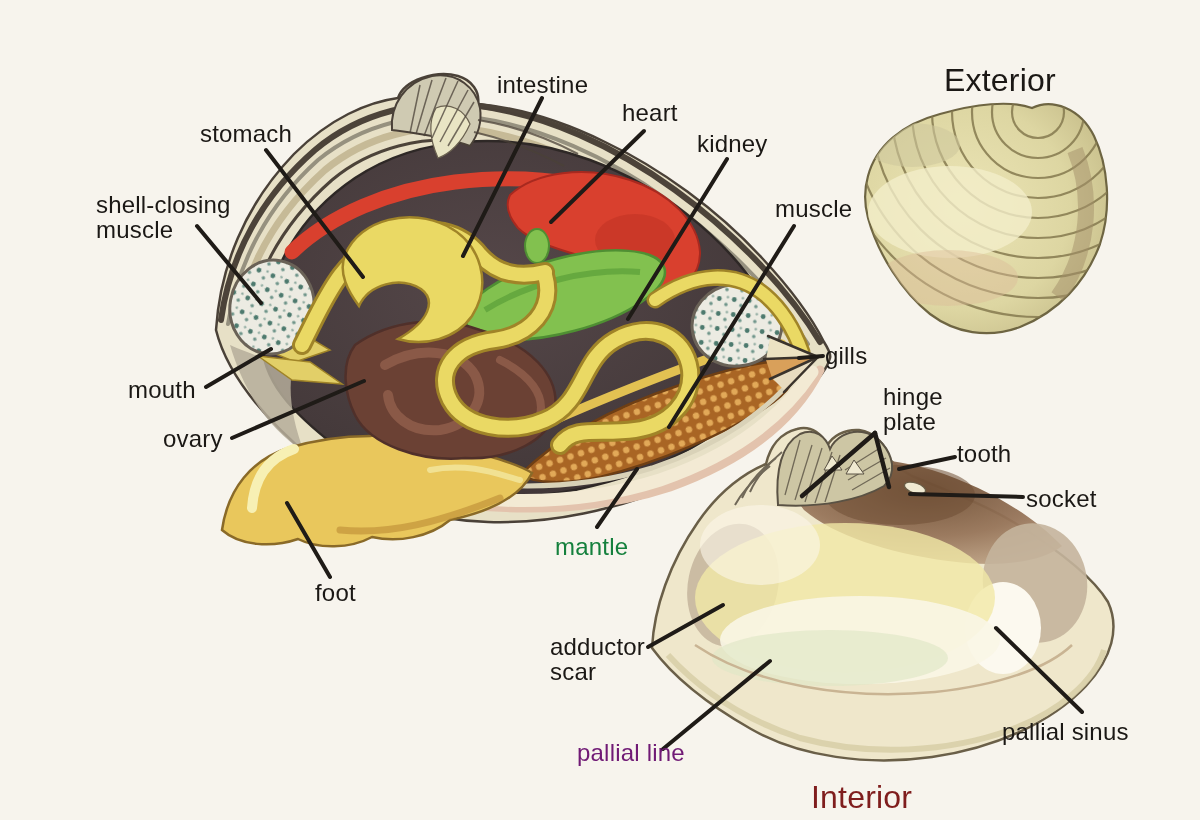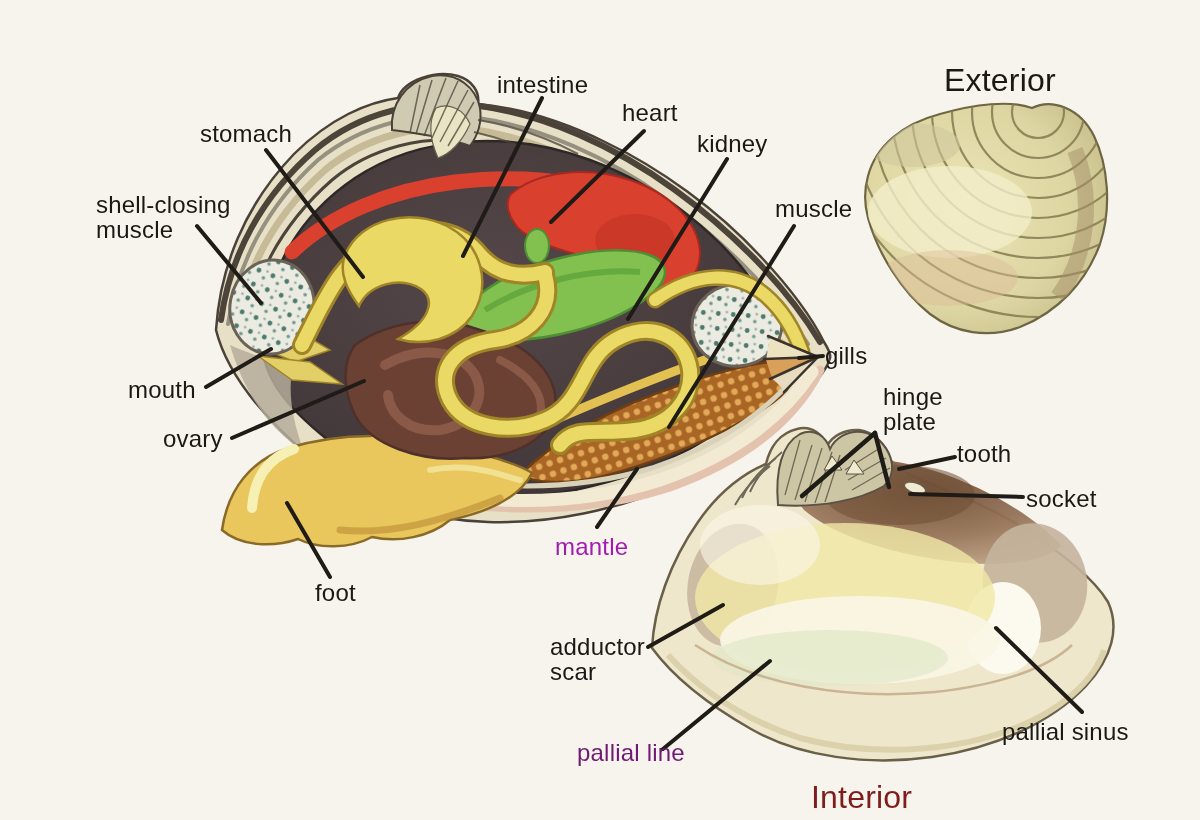--- a/index.html
+++ b/index.html
@@ -274,21 +274,21 @@
       <div class="label" style="left: 200px; top: 121px; color: rgb(27, 24, 21);">stomach</div>
       <div class="label" style="left: 96px; top: 192px; color: rgb(27, 24, 21);">shell-closing
 muscle</div>
       <div class="label" style="left: 622px; top: 100px; color: rgb(27, 24, 21);">heart</div>
       <div class="label" style="left: 697px; top: 131px; color: rgb(27, 24, 21);">kidney</div>
       <div class="label" style="left: 775px; top: 196px; color: rgb(27, 24, 21);">muscle</div>
       <div class="label" style="left: 825px; top: 343px; color: rgb(27, 24, 21);">gills</div>
       <div class="label" style="left: 128px; top: 377px; color: rgb(27, 24, 21);">mouth</div>
       <div class="label" style="left: 163px; top: 426px; color: rgb(27, 24, 21);">ovary</div>
       <div class="label" style="left: 315px; top: 580px; color: rgb(27, 24, 21);">foot</div>
-      <div class="label" style="left: 555px; top: 534px; color: #a21caf;">mantle</div>
+      <div class="label" style="left: 555px; top: 534px; color: #15803d;">mantle</div>
       <div class="label" style="left: 883px; top: 384px; color: rgb(27, 24, 21);">hinge
 plate</div>
       <div class="label" style="left: 957px; top: 441px; color: rgb(27, 24, 21); text-align: center;">tooth</div>
       <div class="label" style="left: 1026px; top: 486px; color: rgb(27, 24, 21);">socket</div>
       <div class="label" style="left: 529px; top: 634px; color: rgb(27, 24, 21); margin-left: 21px;">adductor
 scar</div>
       <div class="label" style="left: 577px; top: 740px; color: #701a75;">pallial line</div>
       <div class="label" style="left: 1002px; top: 719px; color: rgb(27, 24, 21);">pallial sinus</div>
       <div class="label caption" style="left: 944px; top: 68px; color: rgb(27, 24, 21);">Exterior</div>
       <div class="label caption" style="left: 811px; top: 785px; color: #7f1d1d;">Interior</div>

